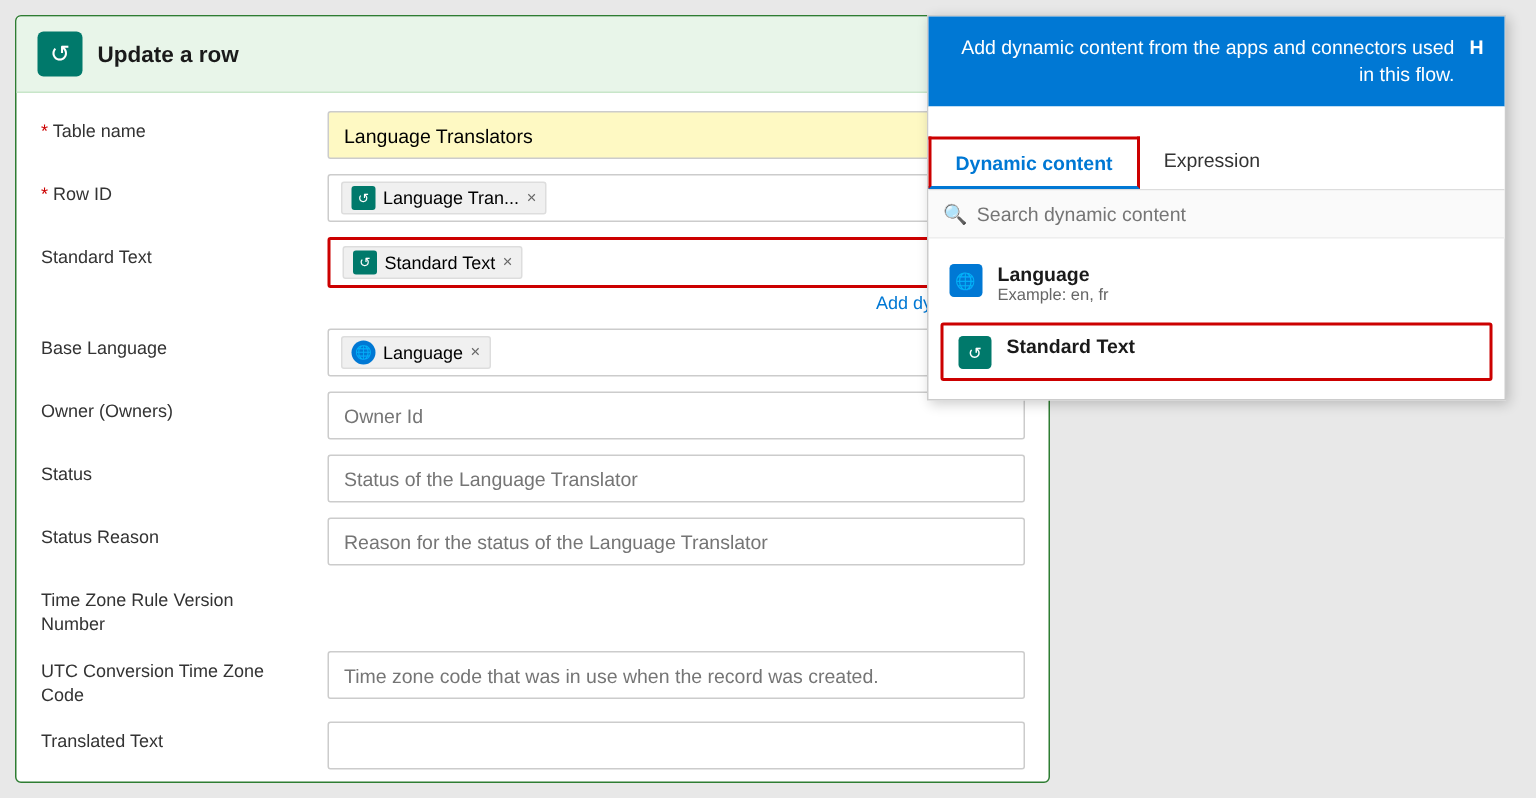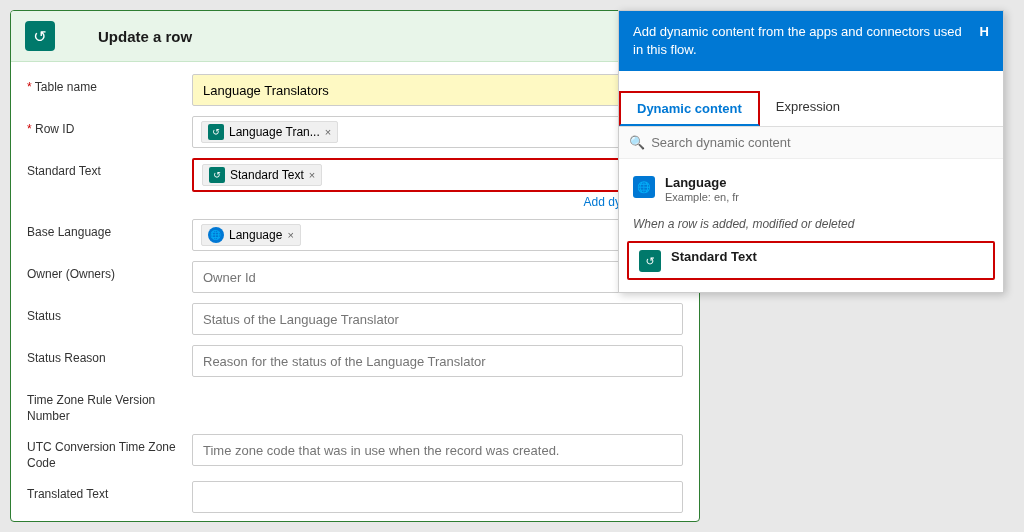--- a/index.html
+++ b/index.html
@@ -56,21 +56,20 @@
       color: white;
       font-size: 16px;
       flex-shrink: 0;
     }
 
     .header-title {
       font-size: 15px;
       font-weight: 600;
       color: #1a1a1a;
       flex: 1;
-      margin-left: 33px;
     }
 
     .header-actions {
       display: flex;
       align-items: center;
       gap: 10px;
     }
 
     .icon-btn {
       background: none;
@@ -86,20 +85,21 @@
       padding: 12px 16px;
       flex: 1;
       overflow-y: auto;
     }
 
     .form-row {
       display: flex;
       align-items: flex-start;
       margin-bottom: 10px;
       min-height: 32px;
+      gap: 26px;
     }
 
     .form-label {
       width: 165px;
       flex-shrink: 0;
       padding-top: 6px;
       font-size: 12px;
       color: #333;
     }
 
@@ -234,20 +234,21 @@
 
     .dp-header {
       background: #0078d4;
       color: white;
       padding: 12px 14px;
       font-size: 13px;
       line-height: 1.4;
       display: flex;
       justify-content: space-between;
       align-items: flex-start;
+      text-align: right;
     }
 
     .dp-header-text {
       flex: 1;
       padding-right: 10px;
     }
 
     .dp-header-h {
       font-weight: bold;
       font-size: 13px;
@@ -489,21 +490,20 @@
     <div class="dp-body">
 
       <div class="dp-item">
         <div class="dp-item-icon dp-item-icon-blue">🌐</div>
         <div class="dp-item-text">
           <div class="dp-item-name">Language</div>
           <div class="dp-item-desc">Example: en, fr</div>
         </div>
       </div>
 
-      <div class="dp-separator-text">When a row is added, modified or deleted</div>
 
       <div class="dp-item dp-item-highlighted">
         <div class="dp-item-icon">↺</div>
         <div class="dp-item-text">
           <div class="dp-item-name">Standard Text</div>
         </div>
       </div>
 
     </div>
   </div>

